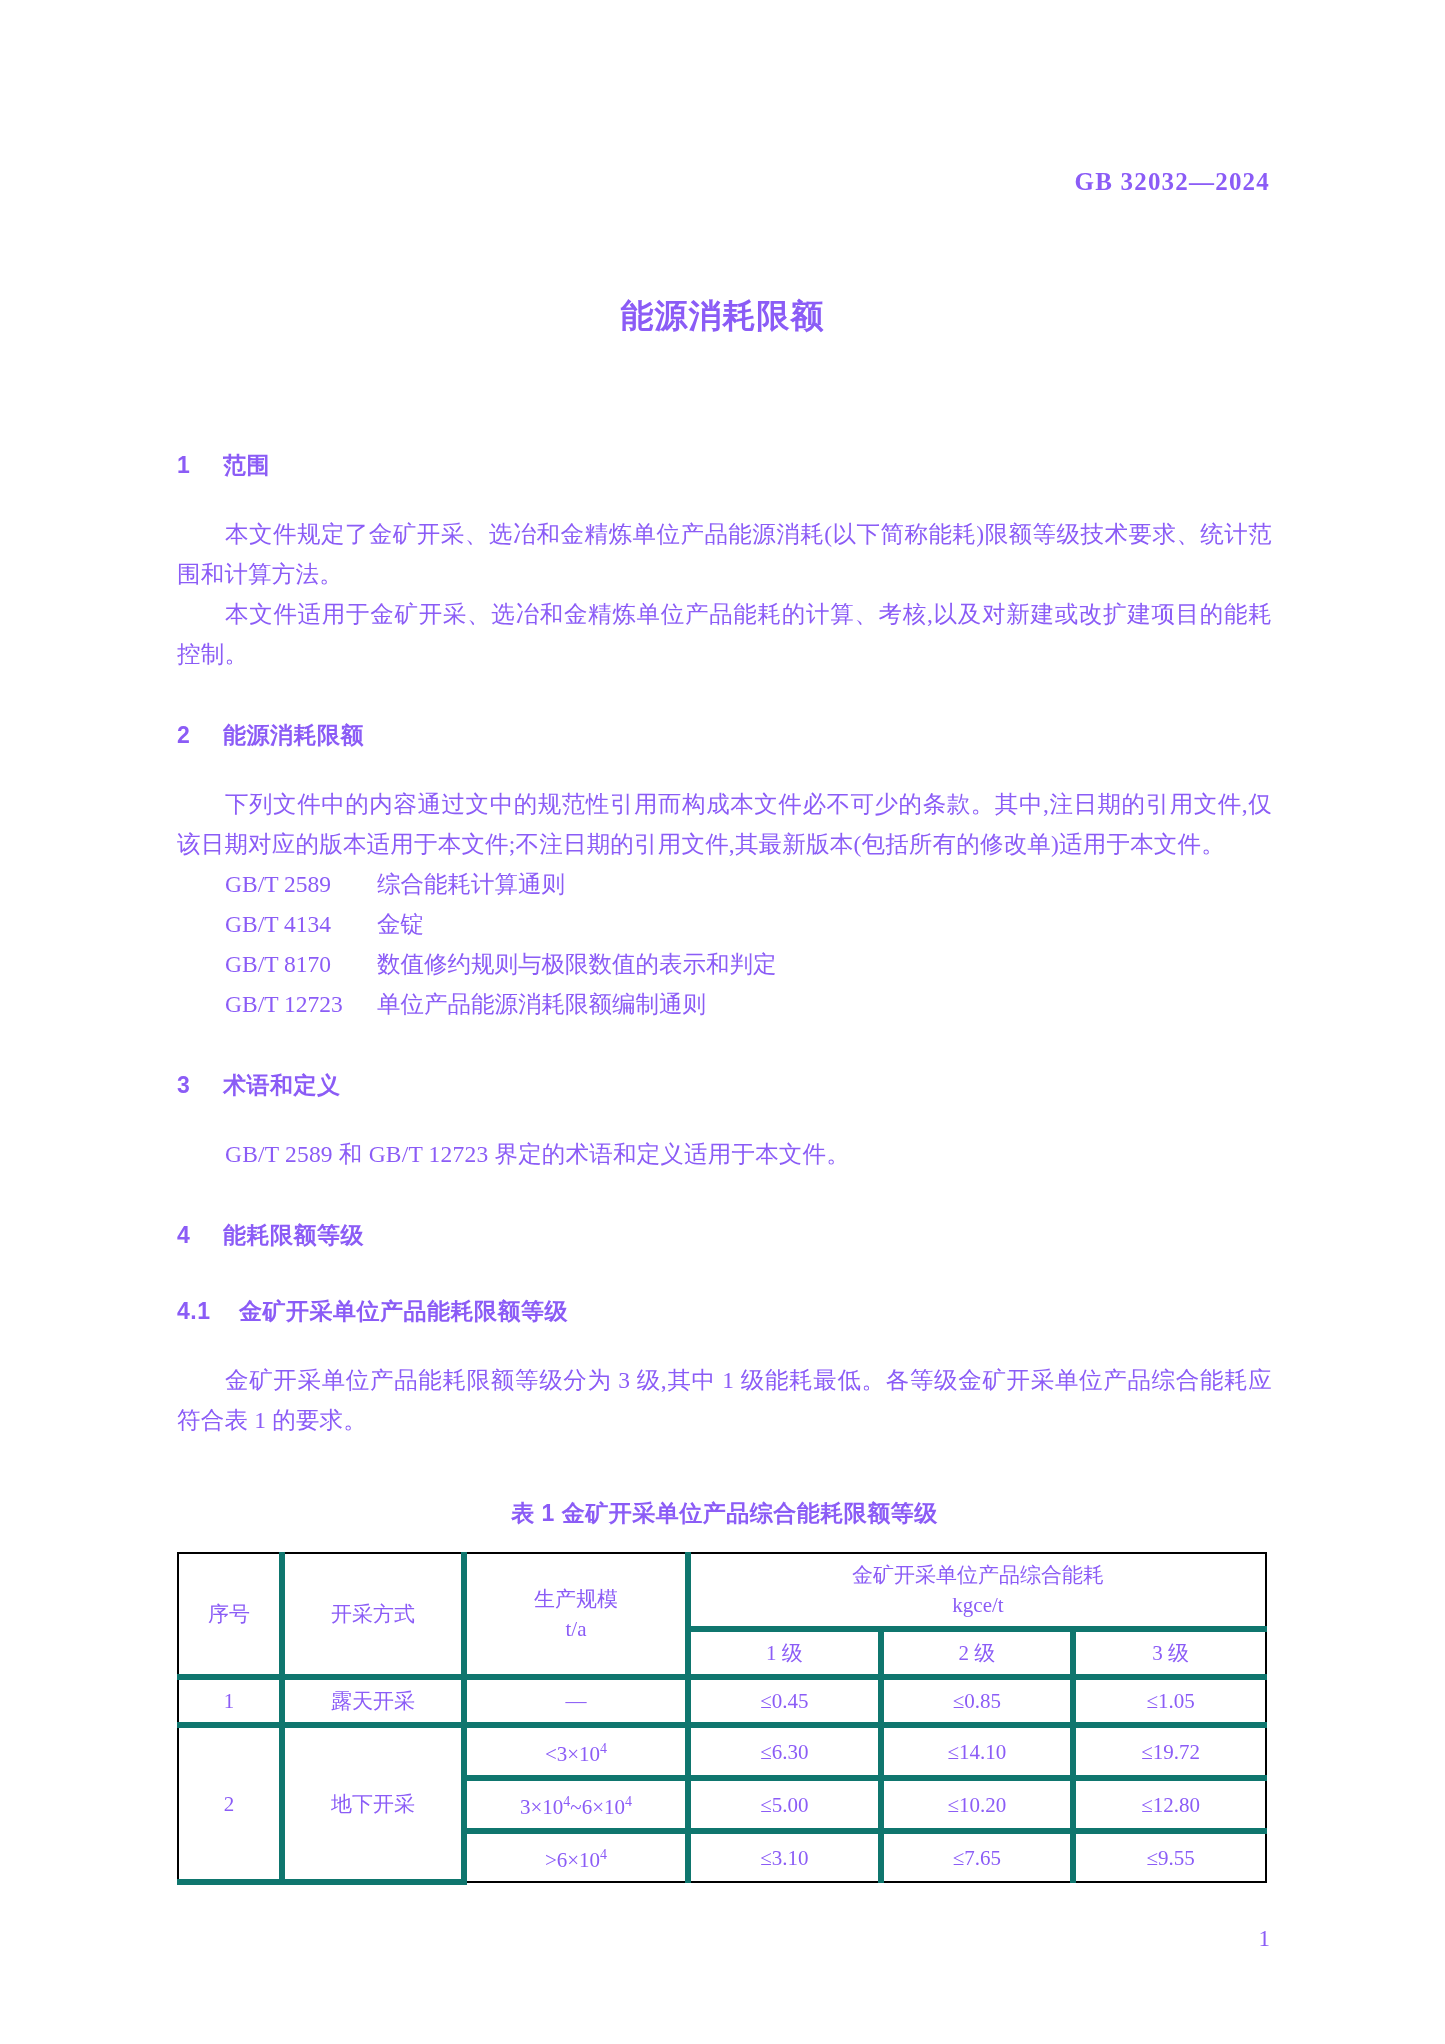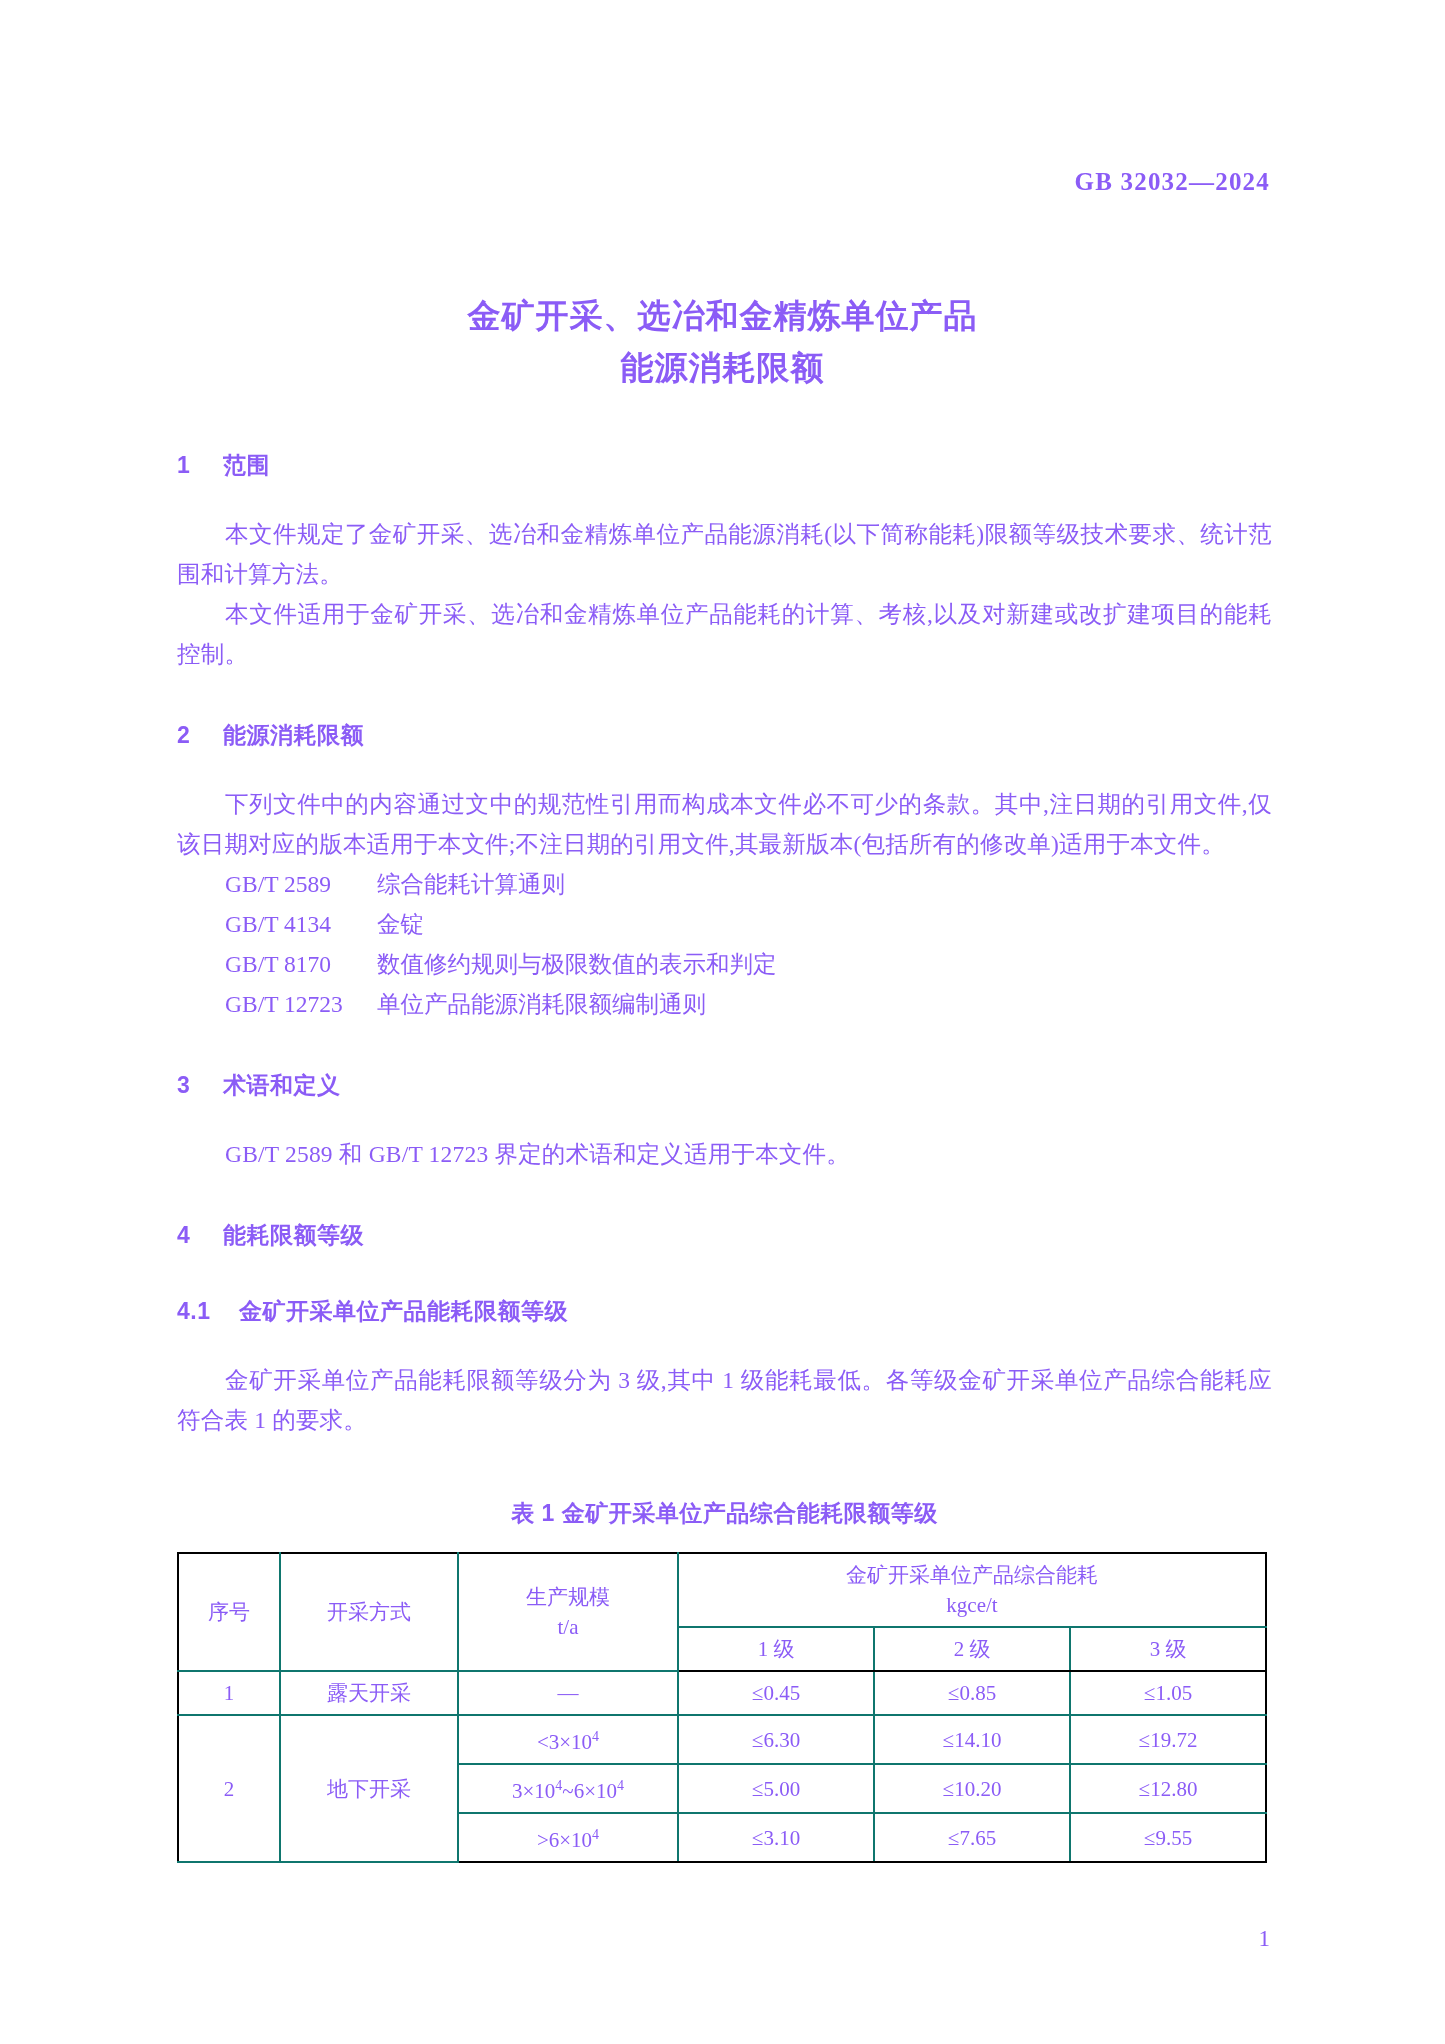--- a/index.html
+++ b/index.html
@@ -118,21 +118,21 @@
 
   table.gb-table {
     border-collapse: collapse;
     width: 1090px;
     margin-top: 22px;
     table-layout: fixed;
     font-family: "Liberation Serif", "DejaVu Serif", serif;
   }
   table.gb-table td,
   table.gb-table th {
-    border: 2px solid #0f766e;
+    border: 6px solid #0f766e;
     text-align: center;
     vertical-align: middle;
     font-weight: normal;
     font-size: 21px;
     padding: 6px 4px;
     line-height: 30px;
   }
   table.gb-table .outer-top td,
   table.gb-table .outer-top th {
     border-top: 2px solid #000;
@@ -172,21 +172,20 @@
 </head>
 <body>
 
 <div class="page">
 
   <div class="header-bar">
     <span class="std-number">GB 32032—2024</span>
   </div>
 
   <div class="doc-title">
-    <div class="tline">金矿开采、选冶和金精炼单位产品</div>
     <div class="tline">能源消耗限额</div>
   </div>
 
   <div class="content">
 
     <h2 class="sec-head">
       <span class="num">1</span><span>范围</span>
     </h2>
     <div class="gap-m"></div>
     <p class="body-text indent">本文件规定了金矿开采、选冶和金精炼单位产品能源消耗(以下简称能耗)限额等级技术要求、统计范围和计算方法。</p>

